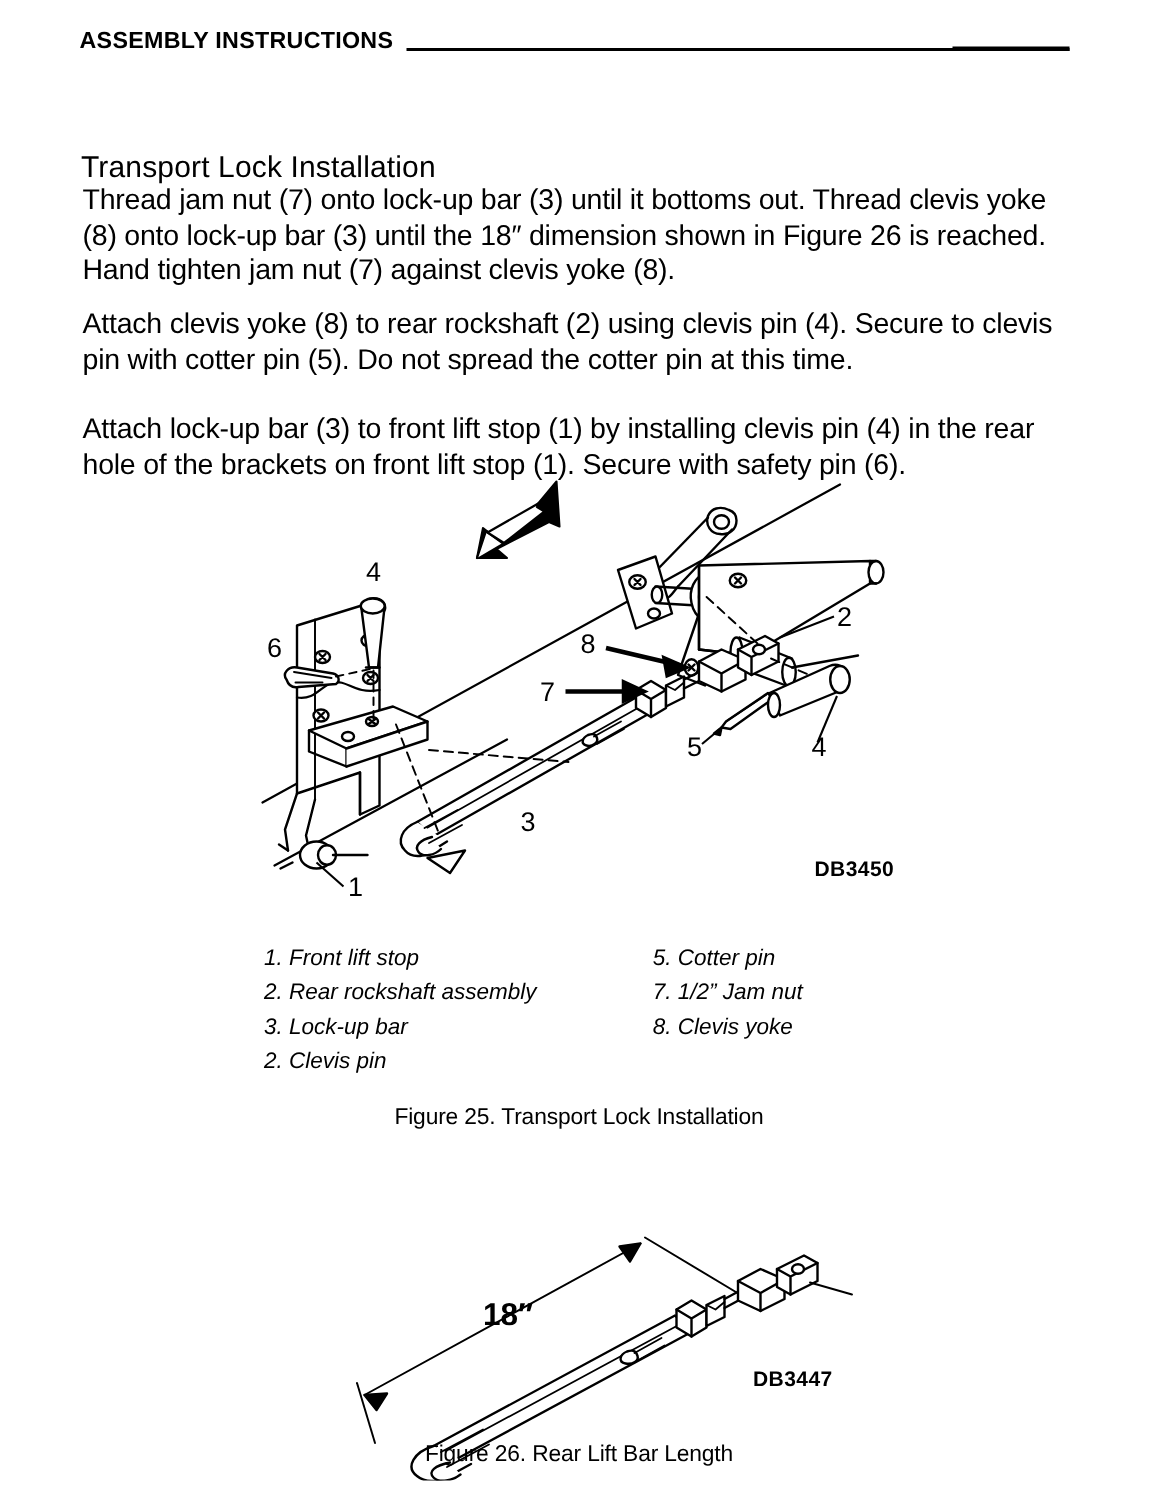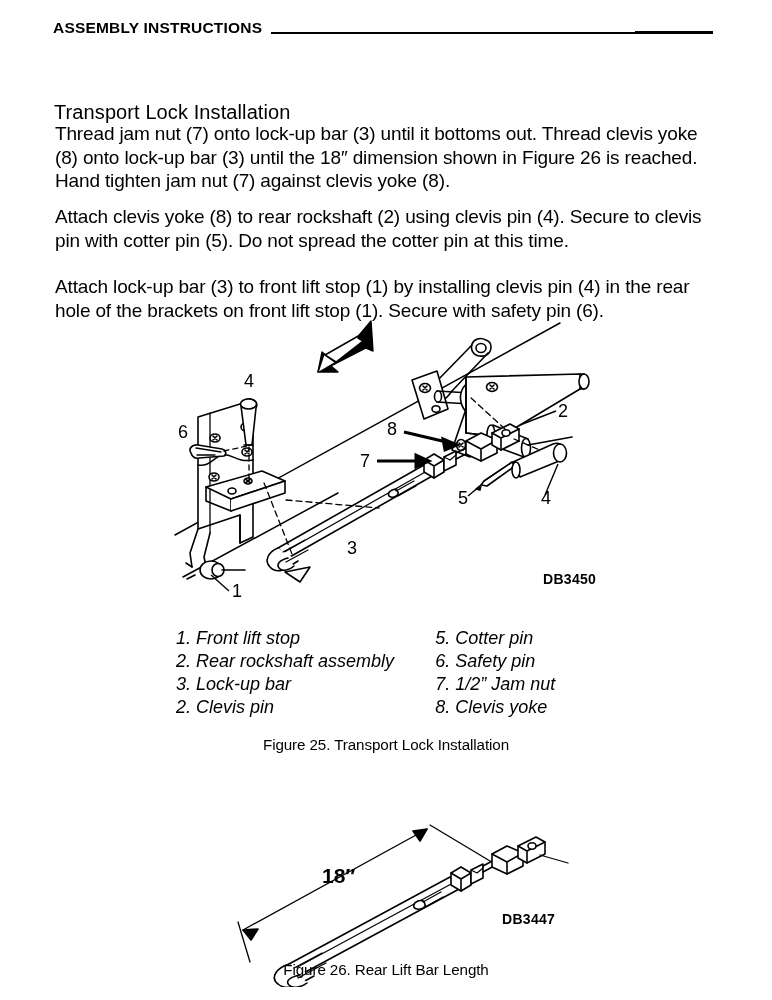--- a/index.html
+++ b/index.html
@@ -105,21 +105,21 @@
     width: 420px;
     display: flex;
   }
   .legend-col {
     display: flex;
     flex-direction: column;
   }
   .legend-col-left { width: 290px; }
   .legend-col-right { width: 180px; }
   .legend-item {
-    font-size: 18px;
+    font-size: 15px;
     font-style: italic;
     line-height: 23px;
     white-space: nowrap;
   }
 
   
   .figure-caption {
     position: absolute;
     width: 772px;
     text-align: center;
@@ -344,21 +344,20 @@
 
 <div id="legend">
   <div class="legend-col legend-col-left">
     <div class="legend-item">1. Front lift stop</div>
     <div class="legend-item">2. Rear rockshaft assembly</div>
     <div class="legend-item">3. Lock-up bar</div>
     <div class="legend-item">2. Clevis pin</div>
   </div>
   <div class="legend-col legend-col-right">
     <div class="legend-item">5. Cotter pin</div>
-    <div class="legend-item">6. Safety pin</div>
     <div class="legend-item">7. 1/2” Jam nut</div>
     <div class="legend-item">8. Clevis yoke</div>
   </div>
 </div>
 
 <div class="figure-caption" id="caption-25">Figure 25. Transport Lock Installation</div>
 
 <div id="figure-26">
 <svg width="772" height="170" viewBox="0 0 772 170" xmlns="http://www.w3.org/2000/svg">
   <g fill="none" stroke="#000" stroke-width="1.6" stroke-linejoin="round" stroke-linecap="round">

